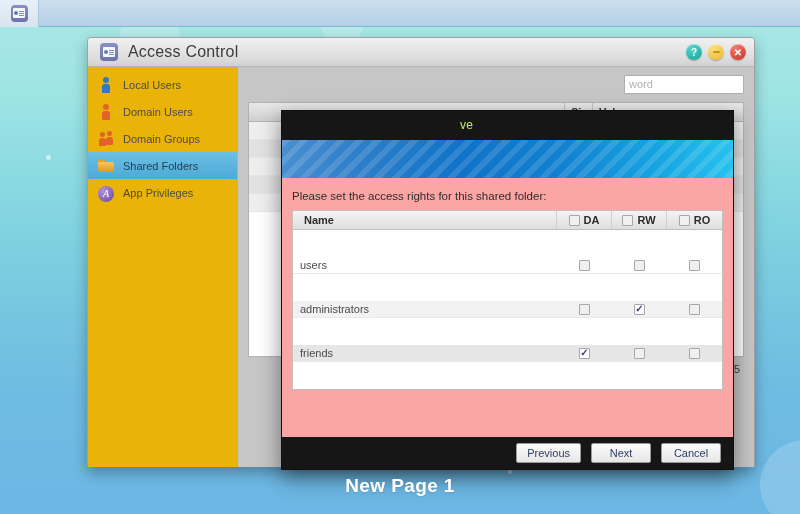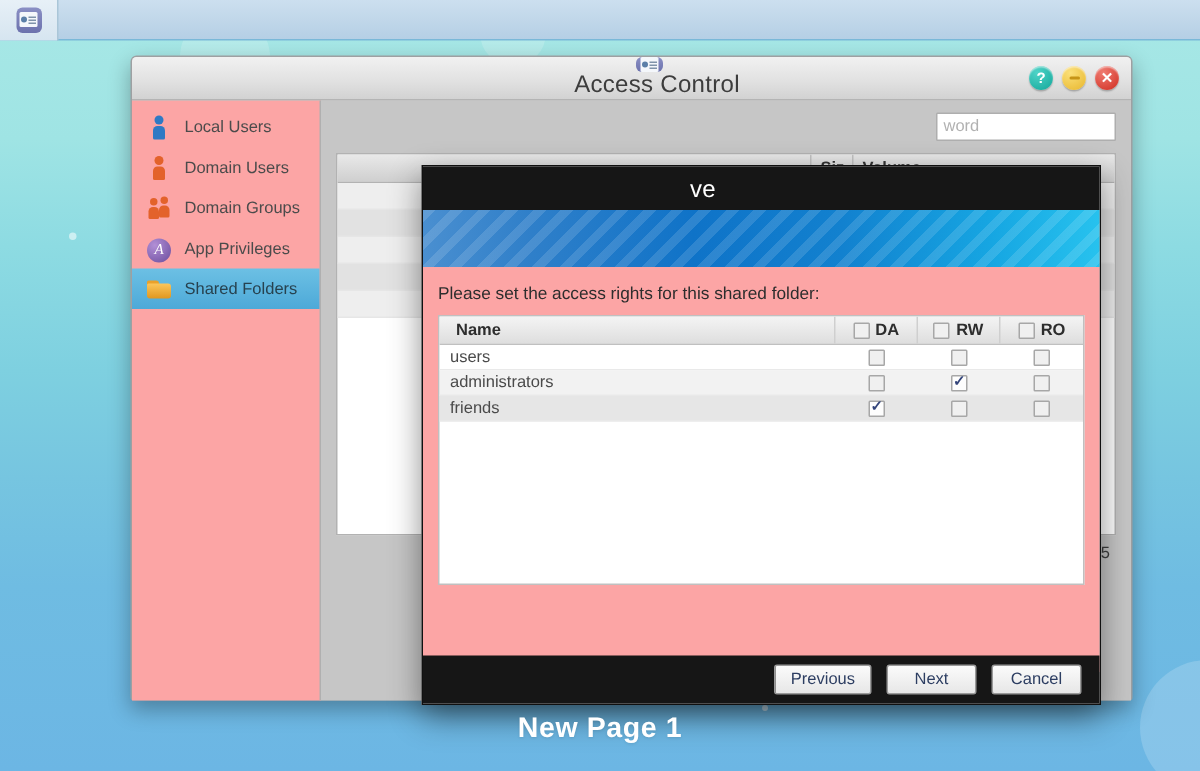--- a/index.html
+++ b/index.html
@@ -69,21 +69,21 @@
     position:absolute; left:87px; top:37px; width:668px; height:430px;
     background:#c6c6c6;
     border:1px solid #9ea0a2;
     border-radius:4px 4px 2px 2px;
     box-shadow:0 6px 14px rgba(0,0,0,.30);
   }
   .appwin-title {
     height:29px; position:relative;
     background: linear-gradient(180deg,#f1f1f1 0%,#e2e2e2 55%,#d2d2d2 100%);
     border-bottom:1px solid #b4b4b4; border-radius:3px 3px 0 0;
-    display:flex; align-items:center; padding-left:24px;flex-direction:column;
+    display:flex; align-items:center; padding-left:12px;
   }
   .appwin-title .idcard-icon { width:18px;height:18px; }
   .appwin-title .title-text {
     font-size:16px; color:#3d3d3d; margin-left:10px; letter-spacing:.2px;
   }
   .wctl { position:absolute; top:6px; display:flex; gap:6px; right:8px; }
   .wbtn {
     width:16px;height:16px;border-radius:50%;
     display:flex;align-items:center;justify-content:center;
     font-size:10px;font-weight:bold;color:#fff;
@@ -91,21 +91,21 @@
   }
   .wbtn.help   { background: radial-gradient(circle at 35% 28%, #4fd4c8, #12a699); }
   .wbtn.min    { background: radial-gradient(circle at 35% 28%, #fbe07a, #e8b62c); }
   .wbtn.close  { background: radial-gradient(circle at 35% 28%, #f07c72, #cf2b1e); }
   .wbtn.min span { display:block; width:7px; height:2px; background:#c69417; border-radius:1px; }
 
   .appwin-body { display:flex; height:400px; }
 
   
   .sidebar {
-    width:126px; background:#fca5a5; border-right:1px solid #b0b0b0;
+    width:150px; background:#eab308; border-right:1px solid #b0b0b0;
     padding-top:4px;
   }
   .side-item {
     height:27px; display:flex; align-items:center; padding-left:10px; gap:9px;
     font-size:11px; color:#4b4b4b;
   }
   .side-item.active {
     background: linear-gradient(180deg,#6cc0e4 0%, #4da9d8 100%);
     color:#27424f;
   }
@@ -163,22 +163,22 @@
     position:absolute; left:193px; top:72px; width:453px; height:360px;
     background:#fff; border:1px solid #101010;
     box-shadow:0 8px 20px rgba(0,0,0,.45);
   }
   .dlg-title {
     height:29px; background:#161616; color:#fff;
     display:flex; align-items:center; padding-left:10px;
     font-size:16px; letter-spacing:.2px; position:relative;
   }
   .dlg-title-ghost {
-    position:absolute; left:178px; top:7px; font-size:16px;
-    color:#ffffff;
+    position:absolute; left:178px; top:7px; font-size:12px;
+    color:#bef264;
     text-align:right;
   }
   .dlg-banner {
     height:38px;
     background:
       repeating-linear-gradient(135deg, rgba(255,255,255,.13) 0 6px, rgba(255,255,255,0) 6px 13px),
       linear-gradient(90deg,#4a8fd0 0%, #2f7fc9 16%, #0f73c8 40%, #1281cf 62%, #16a6e2 84%, #27c2ee 100%);
   }
   .dlg-body { background:#fca5a5; padding:12px 10px 0 10px; height:270px; }
   .dlg-instruction { font-size:11.5px; color:#2d2d2d; margin-bottom:8px; }
@@ -187,21 +187,21 @@
     border:1px solid #c0c0c0; height:180px; background:#fff; overflow:hidden;
   }
   .acl-head { display:flex; height:19px; align-items:stretch;
     background: linear-gradient(180deg,#f4f4f4,#dedede);
     border-bottom:1px solid #c0c0c0; font-size:11px; font-weight:bold; color:#2d2d2d; }
   .acl-head .name-col { flex:1; display:flex; align-items:center; padding-left:11px; border-right:1px solid #cfcfcf; }
   .acl-head .chk-col { width:55px; display:flex; align-items:center; justify-content:center; gap:4px; border-right:1px solid #cfcfcf; }
   .acl-head .chk-col:last-child { border-right:none; }
 
   .acl-row { display:flex; height:17px; align-items:stretch; font-size:11px; color:#4a4a4a;
-             border-bottom:1px solid #e9e9e9; }
+             border-bottom:1px solid #e9e9e9;margin-top:27px; }
   .acl-row.r0 { background:#ffffff; }
   .acl-row.r1 { background:#f2f2f2; }
   .acl-row.r2 { background:#e6e6e6; }
   .acl-row .name-col { flex:1; display:flex; align-items:center; padding-left:7px; }
   .acl-row .chk-col { width:55px; display:flex; align-items:center; justify-content:center; }
 
   .cb {
     width:11px; height:11px; border:1px solid #a7a7a7; background:#f0f0f0;
     display:inline-flex; align-items:center; justify-content:center;
     border-radius:1px; flex:0 0 11px;
@@ -294,27 +294,27 @@
               <i></i>
               <u></u>
             </span>
             <span class="p b">
               <i></i>
               <u></u>
             </span>
         </span>
         <span>Domain Groups</span>
       </div>
+      <div class="side-item active">
+        <span class="side-ico ico-folder"></span>
+        <span>Shared Folders</span>
+      </div>
       <div class="side-item">
         <span class="side-ico ico-app"></span>
         <span>App Privileges</span>
-      </div>
-      <div class="side-item active">
-        <span class="side-ico ico-folder"></span>
-        <span>Shared Folders</span>
       </div>
     </div>
 
     <div class="content">
       <div class="search-row">
         <div class="search-box">word</div>
       </div>
 
       <div class="grid">
         <div class="grid-head">

